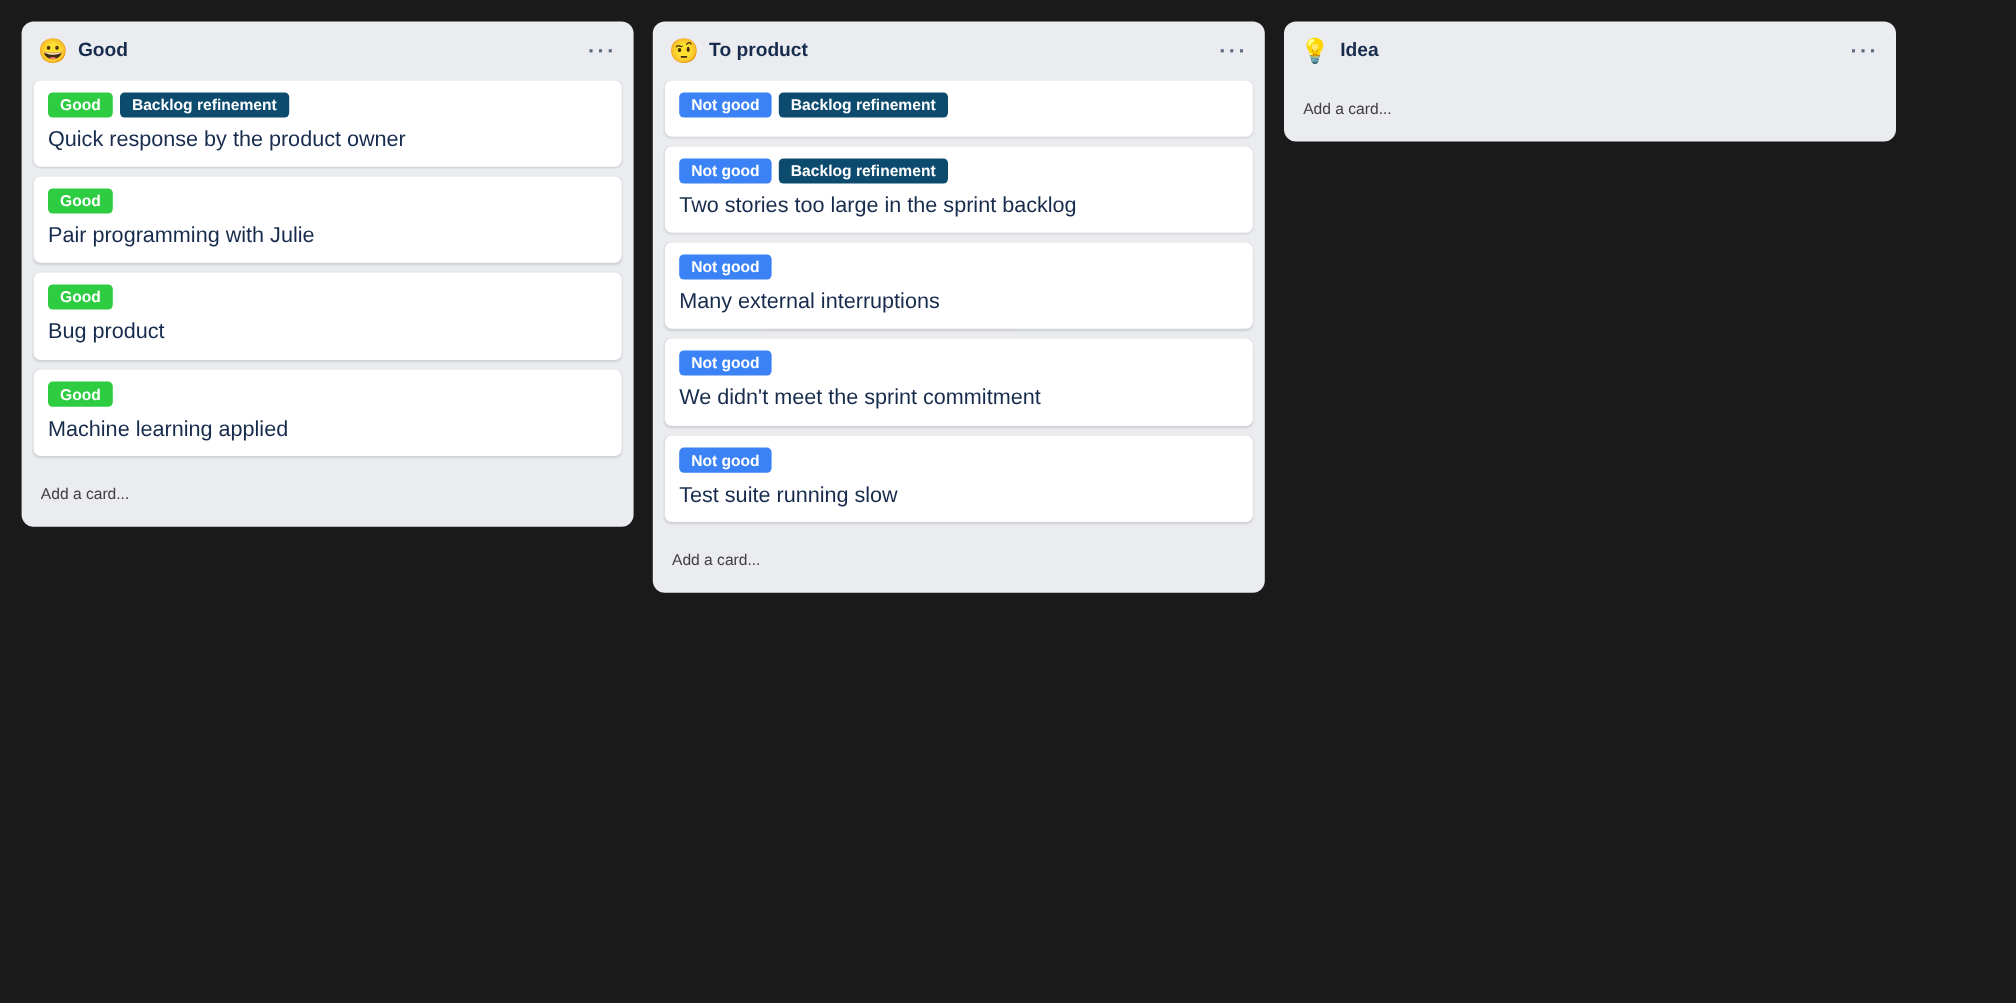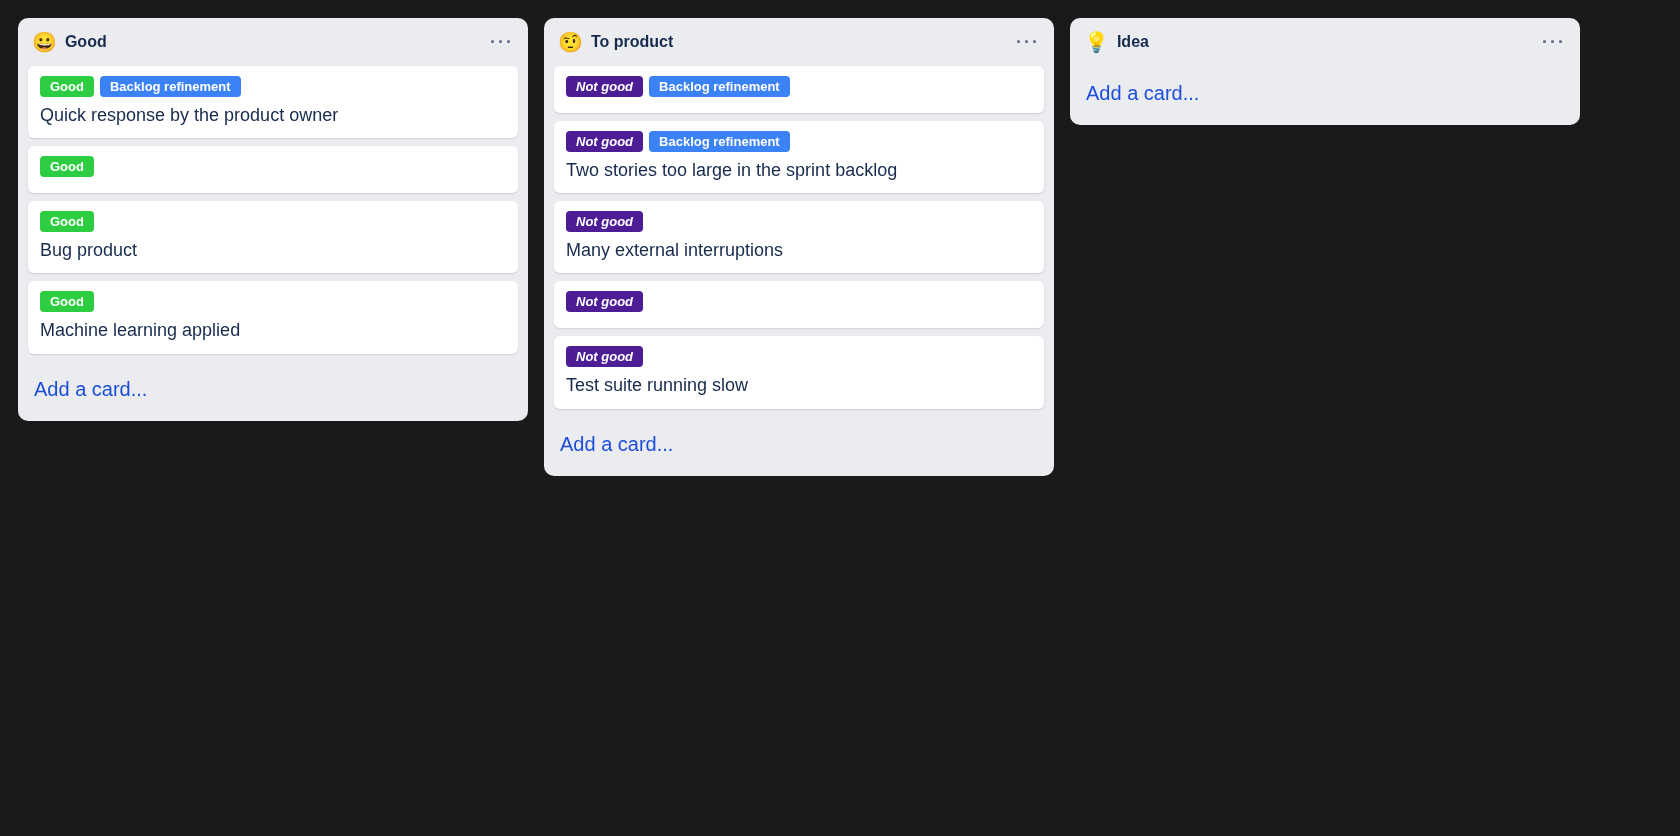--- a/index.html
+++ b/index.html
@@ -89,37 +89,36 @@
       font-weight: 700;
       color: #fff;
       display: inline-block;
     }
 
     .label-good {
       background-color: #2ecc40;
     }
 
     .label-not-good {
-      background-color: #4c1d95;
-      font-style: italic;
+      background-color: #3b82f6;
     }
 
     .label-backlog {
-      background-color: #3b82f6;
+      background-color: #0c4a6e;
     }
 
     .card-text {
       font-size: 18px;
       color: #172b4d;
       line-height: 1.4;
     }
 
     .add-card {
-      color: #1d4ed8;
-      font-size: 20px;
+      color: #404040;
+      font-size: 13px;
       padding: 8px 6px;
       margin-top: 8px;
       cursor: pointer;
       border-radius: 4px;
     }
   </style>
 </head>
 <body>
 
 <div class="board">
@@ -135,20 +134,21 @@
         <div class="card-labels">
           <span class="label label-good">Good</span>
           <span class="label label-backlog">Backlog refinement</span>
         </div>
         <div class="card-text">Quick response by the product owner</div>
       </div>
       <div class="card">
         <div class="card-labels">
           <span class="label label-good">Good</span>
         </div>
+        <div class="card-text">Pair programming with Julie</div>
       </div>
       <div class="card">
         <div class="card-labels">
           <span class="label label-good">Good</span>
         </div>
         <div class="card-text">Bug product</div>
       </div>
       <div class="card">
         <div class="card-labels">
           <span class="label label-good">Good</span>
@@ -181,20 +181,21 @@
       <div class="card">
         <div class="card-labels">
           <span class="label label-not-good">Not good</span>
         </div>
         <div class="card-text">Many external interruptions</div>
       </div>
       <div class="card">
         <div class="card-labels">
           <span class="label label-not-good">Not good</span>
         </div>
+        <div class="card-text">We didn't meet the sprint commitment</div>
       </div>
       <div class="card">
         <div class="card-labels">
           <span class="label label-not-good">Not good</span>
         </div>
         <div class="card-text">Test suite running slow</div>
       </div>
       <div class="add-card">Add a card...</div>
     </div>
     <div class="column">

